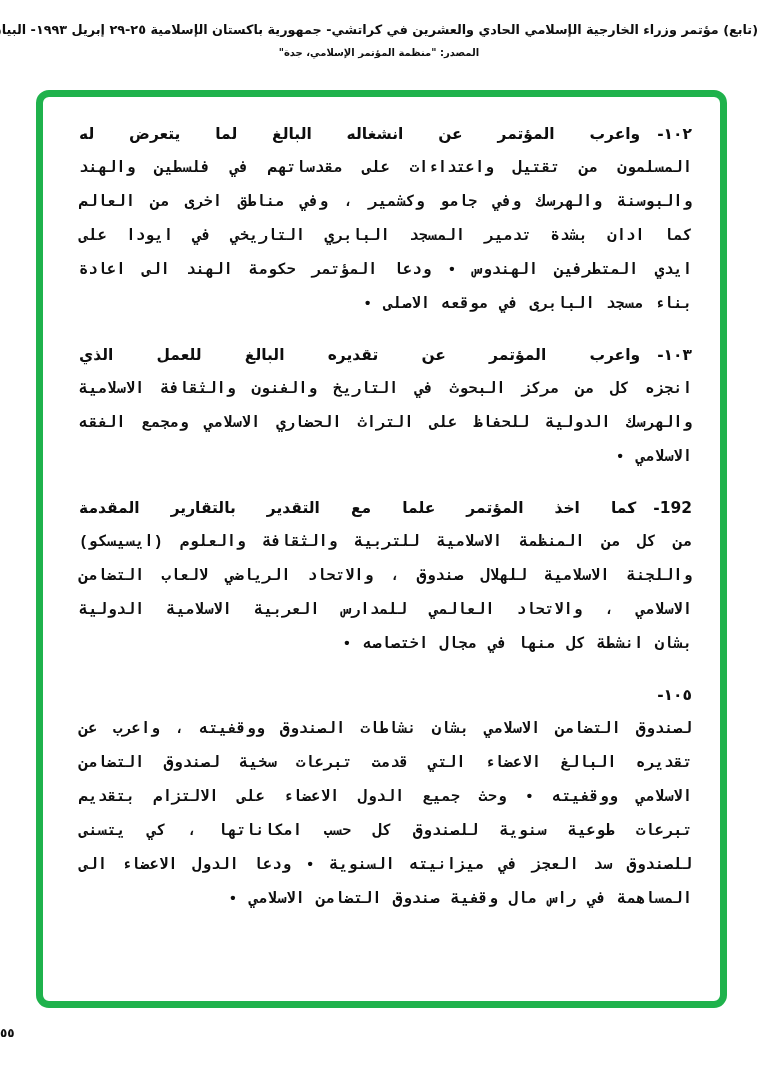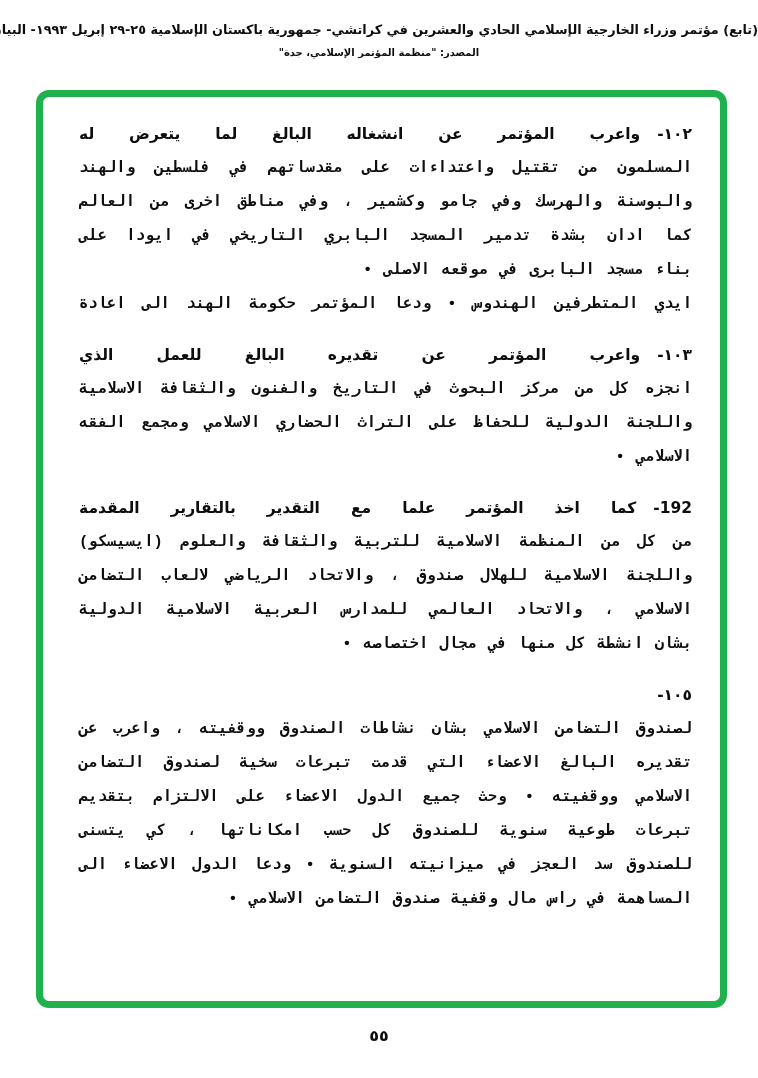--- a/index.html
+++ b/index.html
@@ -71,23 +71,23 @@
     font-family: Liberation Mono, monospace;
   }
   .para-line.last, .para-line-text.last {
     text-align-last: right;
   }
 
   
   .page-number {
     position: absolute;
     top: 1026px; left: 0; right: 0;
-    text-align: center;
+    text-align: left;
     direction: rtl;
-    font-size: 16px;
+    font-size: 12px;
     font-weight: bold;
     letter-spacing: 2px;
   }
 </style>
 </head>
 <body>
 
 <div class="page-header">
   <div class="header-title">(تابع) مؤتمر وزراء الخارجية الإسلامي الحادي والعشرين في كراتشي- جمهورية باكستان الإسلامية ٢٥-٢٩ إبريل ١٩٩٣- البيان الختامي</div>
   <div class="header-source">المصدر: "منظمة المؤتمر الإسلامي، جدة"</div>
@@ -96,30 +96,30 @@
 <div class="content-frame" style="border-color: rgb(31, 178, 76);">
   <div>
       <div class="para">
         <div class="para-first-line">
           <span class="para-number">١٠٢-</span>
           <div class="para-line-text">واعرب المؤتمر عن انشغاله البالغ لما يتعرض له</div>
         </div>
         <div class="para-line">المسلمون من تقتيل واعتداءات على مقدساتهم في فلسطين والهند</div>
         <div class="para-line">والبوسنة والهرسك وفي جامو وكشمير ، وفي مناطق اخرى من العالم</div>
         <div class="para-line">كما ادان بشدة تدمير المسجد البابري التاريخي في ايودا على</div>
+        <div class="para-line">ايدي المتطرفين الهندوس • ودعا المؤتمر حكومة الهند الى اعادة</div>
         <div class="para-line last">بناء مسجد البابرى في موقعه الاصلى •</div>
-        <div class="para-line">ايدي المتطرفين الهندوس • ودعا المؤتمر حكومة الهند الى اعادة</div>
       </div>
       <div class="para">
         <div class="para-first-line">
           <span class="para-number">١٠٣-</span>
           <div class="para-line-text">واعرب المؤتمر عن تقديره البالغ للعمل الذي</div>
         </div>
         <div class="para-line">انجزه كل من مركز البحوث في التاريخ والفنون والثقافة الاسلامية</div>
-        <div class="para-line">واللجنة الدولية للحفاظ على التراث الحضاري الاسلامي ومجمع الفقه</div>
+        <div class="para-line">والهرسك الدولية للحفاظ على التراث الحضاري الاسلامي ومجمع الفقه</div>
         <div class="para-line last">الاسلامي •</div>
       </div>
       <div class="para">
         <div class="para-first-line">
           <span class="para-number">192-</span>
           <div class="para-line-text">كما اخذ المؤتمر علما مع التقدير بالتقارير المقدمة</div>
         </div>
         <div class="para-line">من كل من المنظمة الاسلامية للتربية والثقافة والعلوم (ايسيسكو)</div>
         <div class="para-line">واللجنة الاسلامية للهلال صندوق ، والاتحاد الرياضي لالعاب التضامن</div>
         <div class="para-line">الاسلامي ، والاتحاد العالمي للمدارس العربية الاسلامية الدولية</div>

